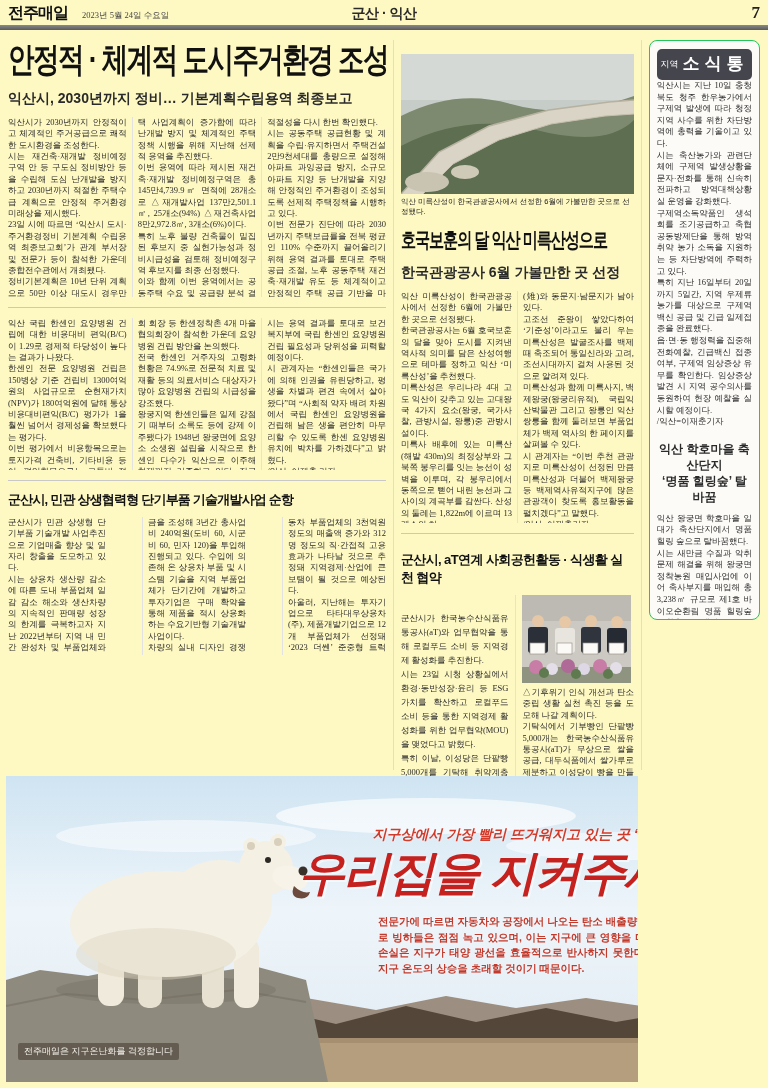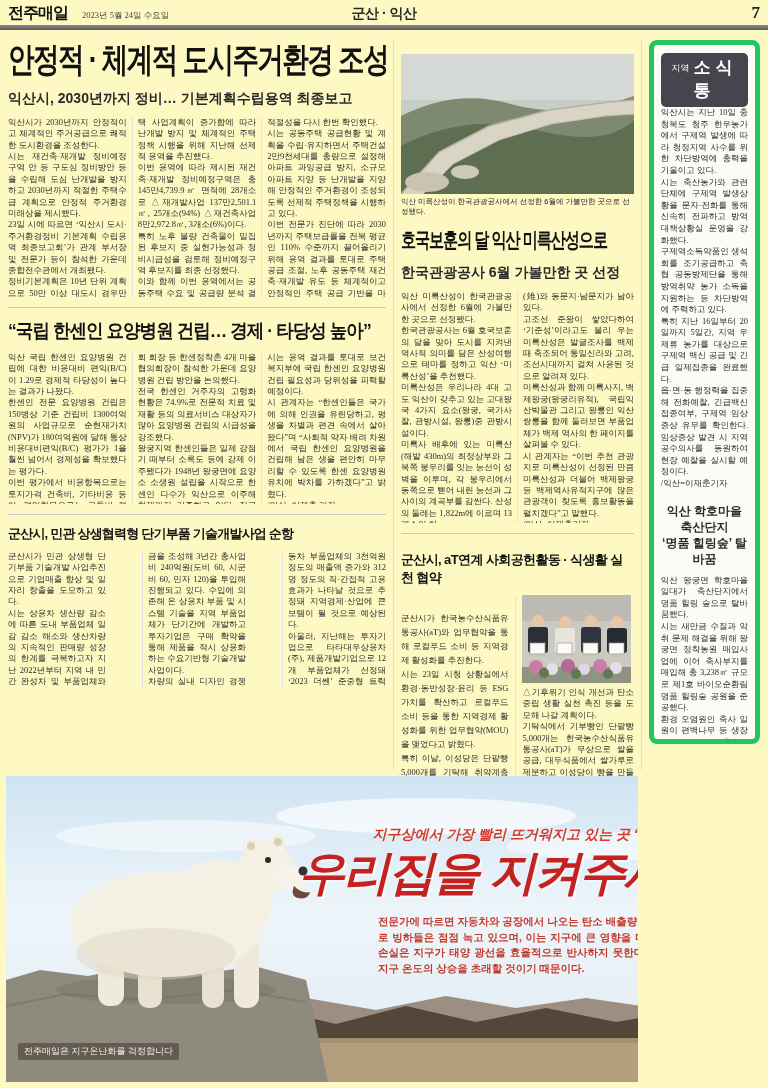--- a/index.html
+++ b/index.html
@@ -48,21 +48,21 @@
   .m1-hd{font-size:21px;letter-spacing:-1.5px;margin:0 0 10px;}
   .m1-hd .squeeze{transform:scale(.72,1);}
   .m1-body{height:232px;}
   .m2-hd{font-size:13px;letter-spacing:-0.6px;margin:17px 0 8px;}
   .m2-block{display:flex;}
   .m2-left{width:111px;font-size:8.5px;line-height:14px;text-align:justify;white-space:pre-line;overflow:hidden;height:196px;margin-top:16px;}
   .m2-right{width:115px;margin-left:7px;border-left:1px solid #e2e2e2;padding-left:6px;}
   .m2-photo{width:109px;height:88px;overflow:hidden;background:#ccc9c3;}
   .m2-right .coltext{font-size:8.5px;line-height:11.4px;text-align:justify;white-space:pre-line;overflow:hidden;height:104px;margin-top:4px;}
   
-  .sidebox{border:5px solid #22c55e;border-radius:8px;height:704px;padding:8px 7px;box-sizing:border-box;overflow:hidden;background:#fcfbf8;}
+  .sidebox{border:1px solid #22c55e;border-radius:8px;height:580px;padding:8px 7px;box-sizing:border-box;overflow:hidden;background:#fcfbf8;}
   .side-header{background:#45454e;color:#fff;border-radius:5px;text-align:center;padding:3px 0 5px;
         font-family:"Liberation Sans",sans-serif;}
   .side-header .kicker{font-size:9px;margin-right:4px;vertical-align:2px;}
   .side-header .title{font-size:17px;font-weight:bold;letter-spacing:5px;}
   .side-item-title{font-family:"Liberation Sans",sans-serif;font-weight:bold;font-size:12px;line-height:16px;
         text-align:center;margin:13px 0 8px;}
   .side-item-body{font-size:8.5px;line-height:11.6px;text-align:justify;white-space:pre-line;}
   
   .ad{position:absolute;left:6px;top:776px;width:632px;height:306px;overflow:hidden;background:#dcebf4;}
   .ad svg{position:absolute;left:0;top:0;}
@@ -113,23 +113,20 @@
 시는 공동주택 공급현황 및 계획을 수립·유지하면서 주택건설 2만9천세대를 총량으로 설정해 아파트 과잉공급 방지, 소규모 아파트 지양 등 난개발을 지양해 안정적인 주거환경이 조성되도록 선제적 주택정책을 시행하고 있다.
 이번 전문가 진단에 따라 2030년까지 주택보급률을 전북 평균인 110% 수준까지 끌어올리기 위해 용역 결과를 토대로 주택 공급 조절, 노후 공동주택 재건축·재개발 유도 등 체계적이고 안정적인 주택 공급 기반을 마련해 나갈 계획이다.
 앞으로 시는 내부적으로 확정된 정비예정구역(안)에 대해 주민공람, 시의회 의견 청취 과정을 진행한다.
 /익산=이재춘 기자</div>
         </div>
       </article>
 
       <div class="divider"></div>
 
       <article>
-        <h2 class="hd a2-hd">
-          <span class="squeeze">“국립 한센인 요양병원 건립… 경제 · 타당성 높아”</span>
-        </h2>
         <div class="cols a2-body">
           <div class="col">익산 국립 한센인 요양병원 건립에 대한 비용대비 편익(B/C)이 1.29로 경제적 타당성이 높다는 결과가 나왔다.
 한센인 전문 요양병원 건립은 150병상 기준 건립비 1300여억원의 사업규모로 순현재가치(NPV)가 180여억원에 달해 통상 비용대비편익(B/C) 평가가 1을 훨씬 넘어서 경제성을 확보했다는 평가다.
 이번 평가에서 비용항목으로는 토지가격 건축비, 기타비용 등이, 편익항목으로는 교통비 절감, 보호자의 방문시간 절감, 삶의 질 개선 등이 포함됐다.
 시는 지난 23일 이길용 한센총연합</div>
           <div class="col">회 회장 등 한센정착촌 4개 마을협의회장이 참석한 가운데 요양병원 건립 방안을 논의했다.
 전국 한센인 거주자의 고령화 현황은 74.9%로 전문적 치료 및 재활 등의 의료서비스 대상자가 많아 요양병원 건립의 시급성을 강조했다.
 왕궁지역 한센인들은 일제 강점기 때부터 소록도 등에 강제 이주됐다가 1948년 왕궁면에 요양소 소생원 설립을 시작으로 한센인 다수가 익산으로 이주해 현재까지 거주하고 있다. 전국 한센인구의 10%가 전북에 거주하고 있고, 전북 한센 인구의 54%가 익산시에 거주한다.</div>
           <div class="col">시는 용역 결과를 토대로 보건복지부에 국립 한센인 요양병원 건립 필요성과 당위성을 피력할 예정이다.
 시 관계자는 “한센인들은 국가에 의해 인권을 유린당하고, 평생을 차별과 편견 속에서 살아왔다”며 “사회적 약자 배려 차원에서 국립 한센인 요양병원을 건립해 남은 생을 편안히 마무리할 수 있도록 한센 요양병원 유치에 박차를 가하겠다”고 밝혔다.

